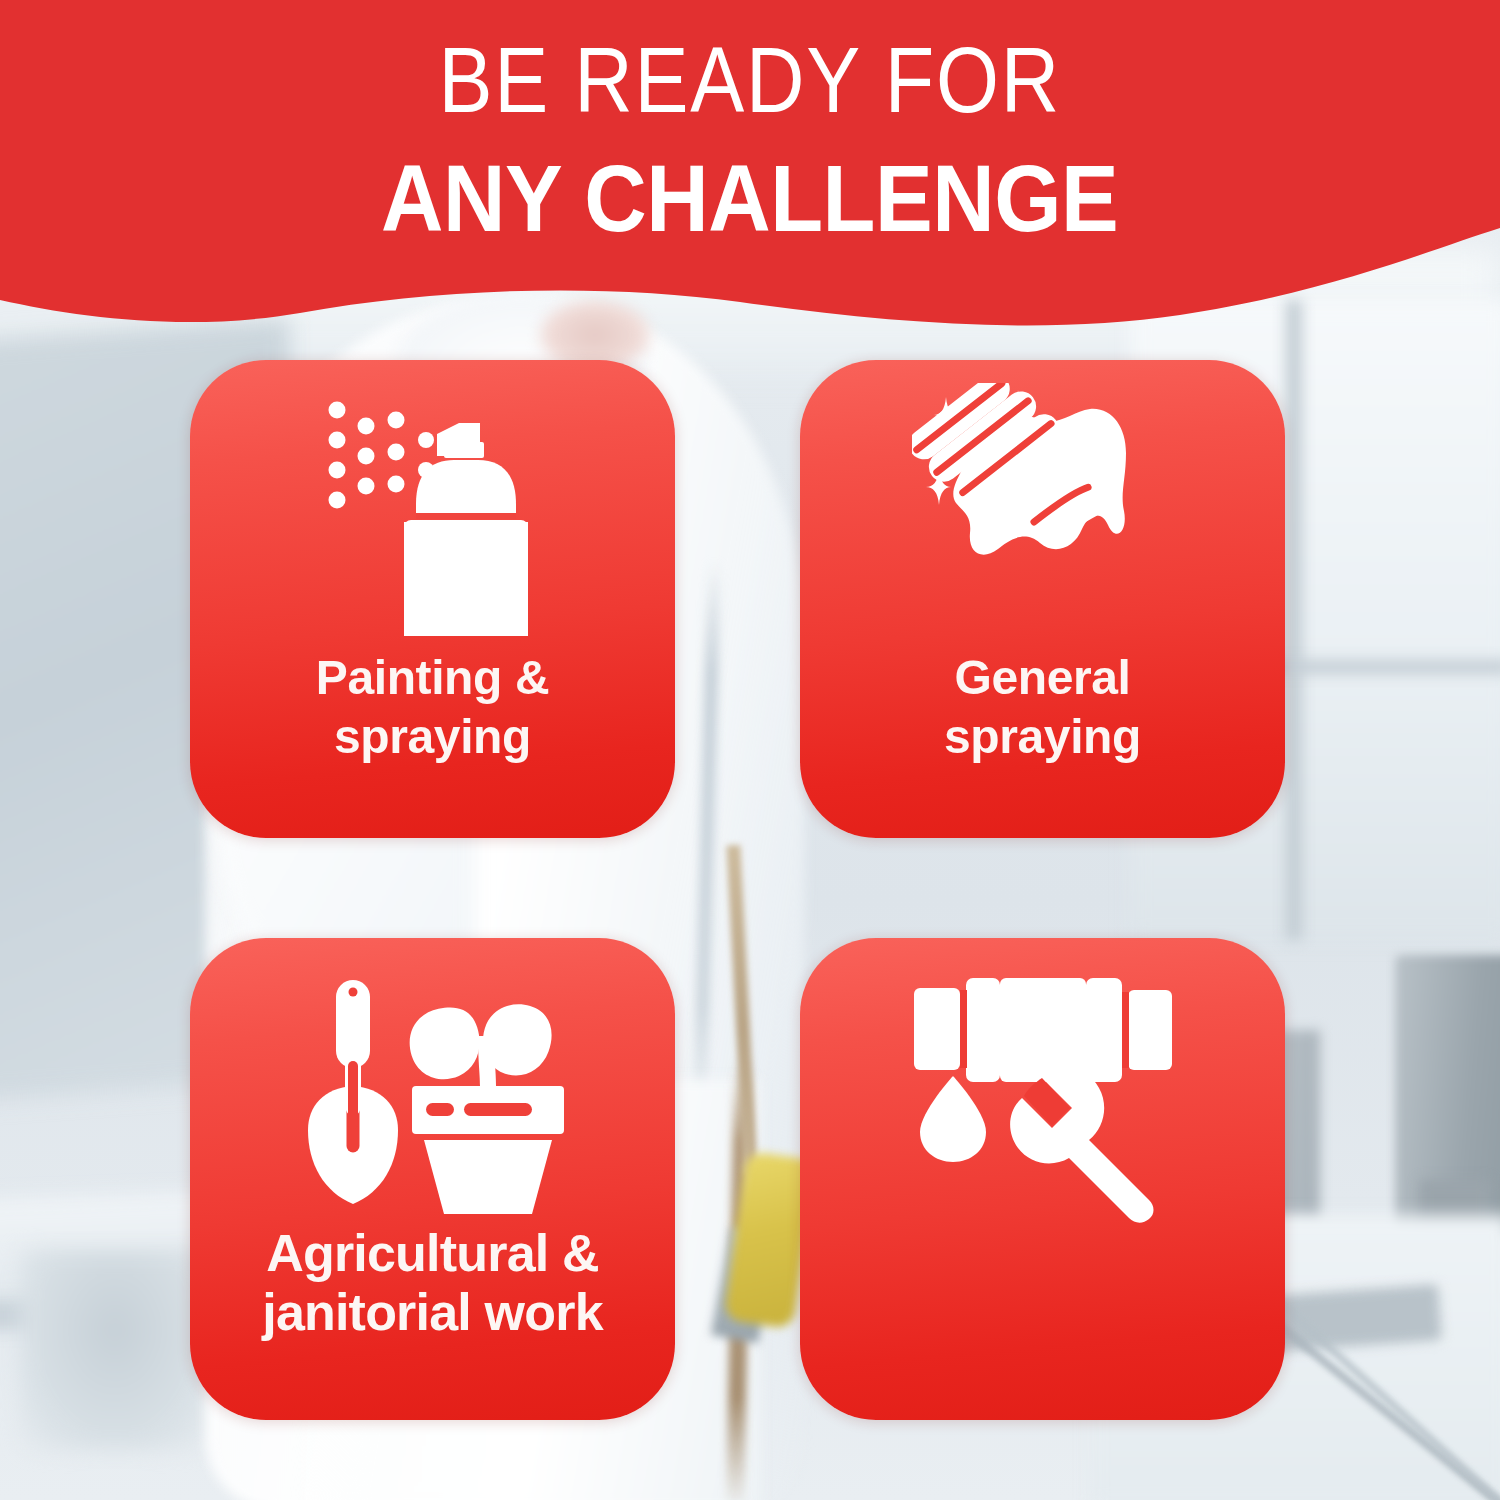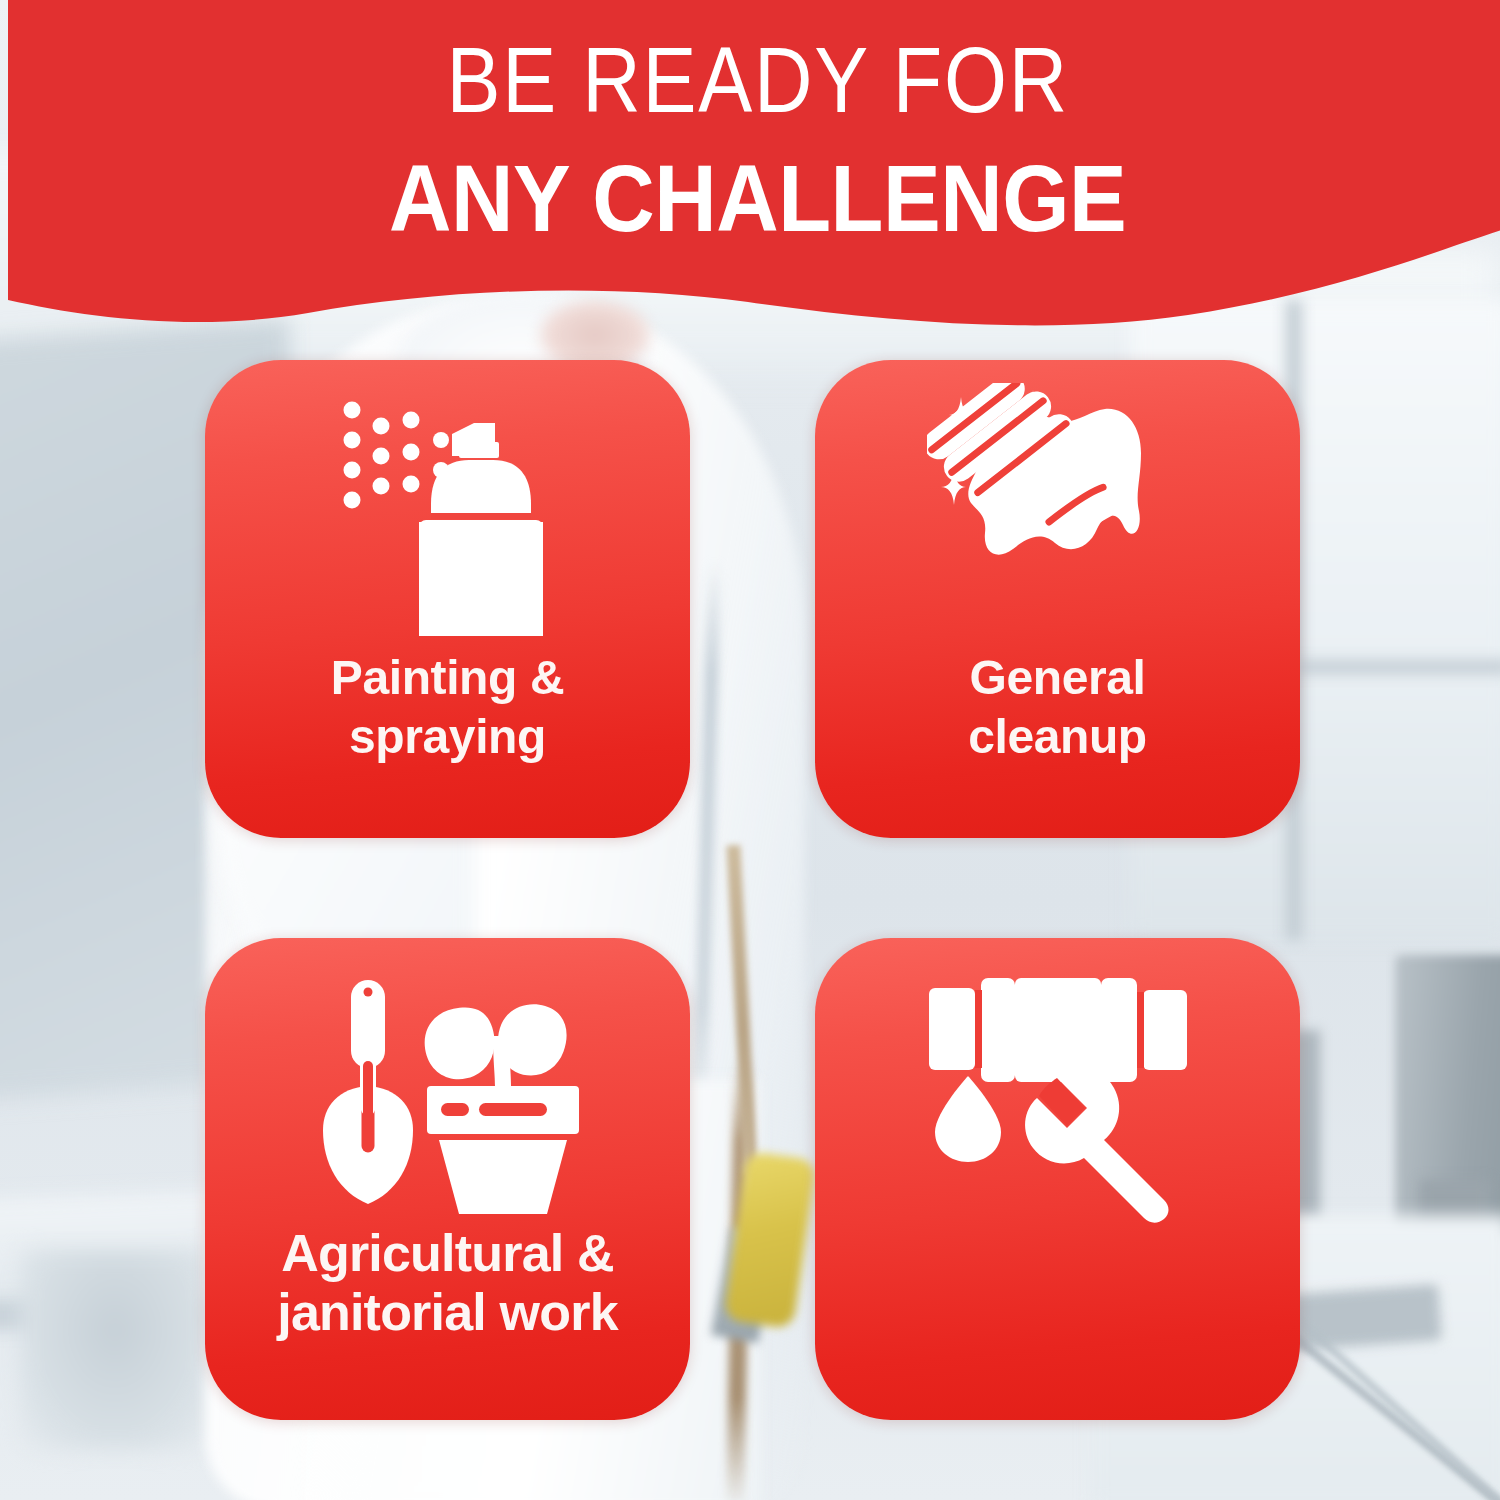--- a/index.html
+++ b/index.html
@@ -173,21 +173,21 @@
   }
   .person-tool-clip{
     left:720px; top:1230px; width:48px; height:110px;
     background:linear-gradient(160deg,#b9c3c9 0%,#98a4ac 100%);
     filter:blur(5px);
     transform:rotate(10deg);
   }
 
   
   #header-banner{
-    position:absolute; left:8px; top:0; width:1344px; height:340px;
+    position:absolute; left:0; top:0; width:1344px; height:340px;
     pointer-events:none;
   }
   #header-banner svg{ display:block; width:1500px; height:340px; }
 
   .headline-wrap{
     position:absolute; left:0; top:0; width:1500px; height:280px;
     display:flex; flex-direction:column; align-items:center; justify-content:center;
     text-align:center;
   }
   #headline-line1{
@@ -208,21 +208,21 @@
     font-size:94px;
     line-height:1;
     letter-spacing:-0.5px;
     transform:scaleX(0.92);
     white-space:nowrap;
   }
 
   
   #cards-grid{
     position:absolute;
-    left:205px; top:360px;
+    left:190px; top:360px;
     width:1095px; height:1060px;
     display:grid;
     grid-template-columns:485px 485px;
     grid-template-rows:478px 482px;
     column-gap:125px;
     row-gap:100px;
   }
   .feature-card{
     position:relative;
     border-radius:76px;
@@ -389,21 +389,21 @@
           <g transform="rotate(-38 130 120)" fill="none" stroke="#ef4039" stroke-width="7" stroke-linecap="round">
             <path d="M74,63 L186,63"></path>
             <path d="M66,31 L182,31"></path>
             <path d="M64,1  L172,1"></path>
             <path d="M112,130 C134,130 162,131 176,136"></path>
           </g>
         </g>
       </svg>
     </div>
     <div class="card-label">General
-cleanup</div>
+spraying</div>
   </div>
 
   <div class="feature-card card-3">
     <div class="card-icon">
       <svg width="266" height="248" viewBox="0 0 266 248" xmlns="http://www.w3.org/2000/svg">
         <g fill="#ffffff">
 
           <rect x="36" y="6" width="34" height="88" rx="17"></rect>
           <circle cx="53" cy="18" r="4.5" fill="#ef4039"></circle>
 

